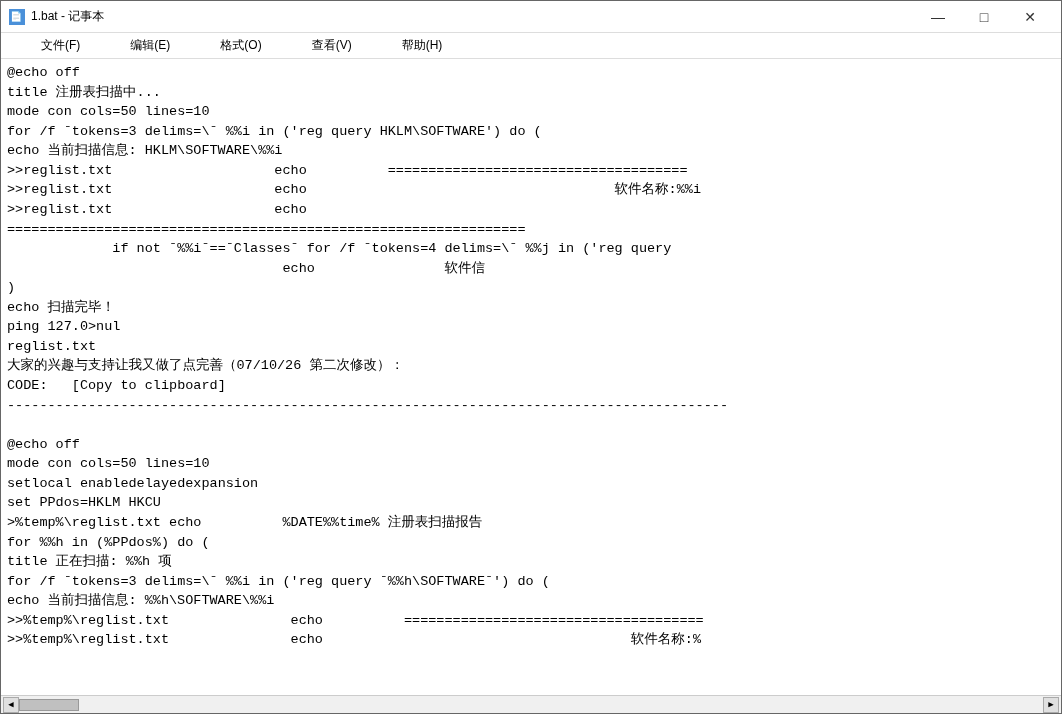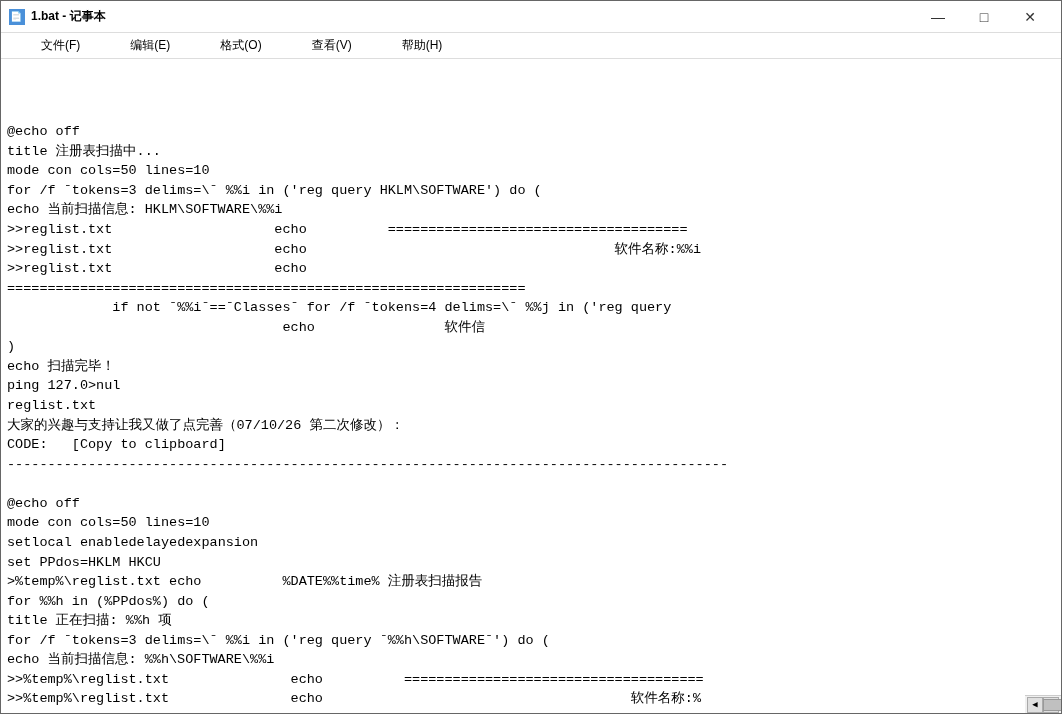--- a/index.html
+++ b/index.html
@@ -40,21 +40,20 @@
       justify-content: center;
       font-size: 10px;
       color: white;
       font-weight: bold;
     }
 
     .title-bar-title {
       font-size: 12px;
       color: #000;
       font-family: 'Microsoft YaHei', Arial, sans-serif;
-      font-weight: bold;
     }
 
     .title-bar-controls {
       display: flex;
       gap: 0;
     }
 
     .title-btn {
       width: 46px;
       height: 28px;
@@ -84,22 +83,21 @@
       color: #000;
       display: flex;
       align-items: center;
       margin-left: 30px;
     }
 
     .content-area {
       flex: 1;
       overflow: hidden;
       display: flex;
-      flex-direction: row;
-      align-items: flex-end;
+      flex-direction: column;
     }
 
     .text-editor {
       flex: 1;
       overflow-y: scroll;
       overflow-x: hidden;
       background: #fff;
       padding: 4px 6px;
       font-family: 'Courier New', Courier, monospace;
       font-size: 13.5px;

